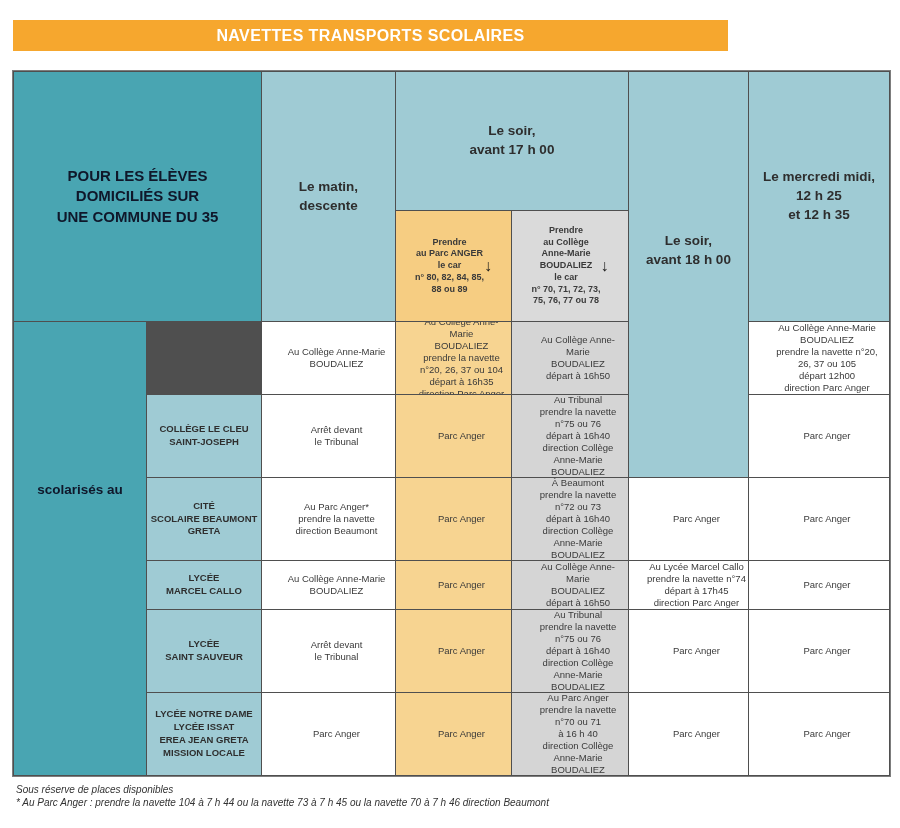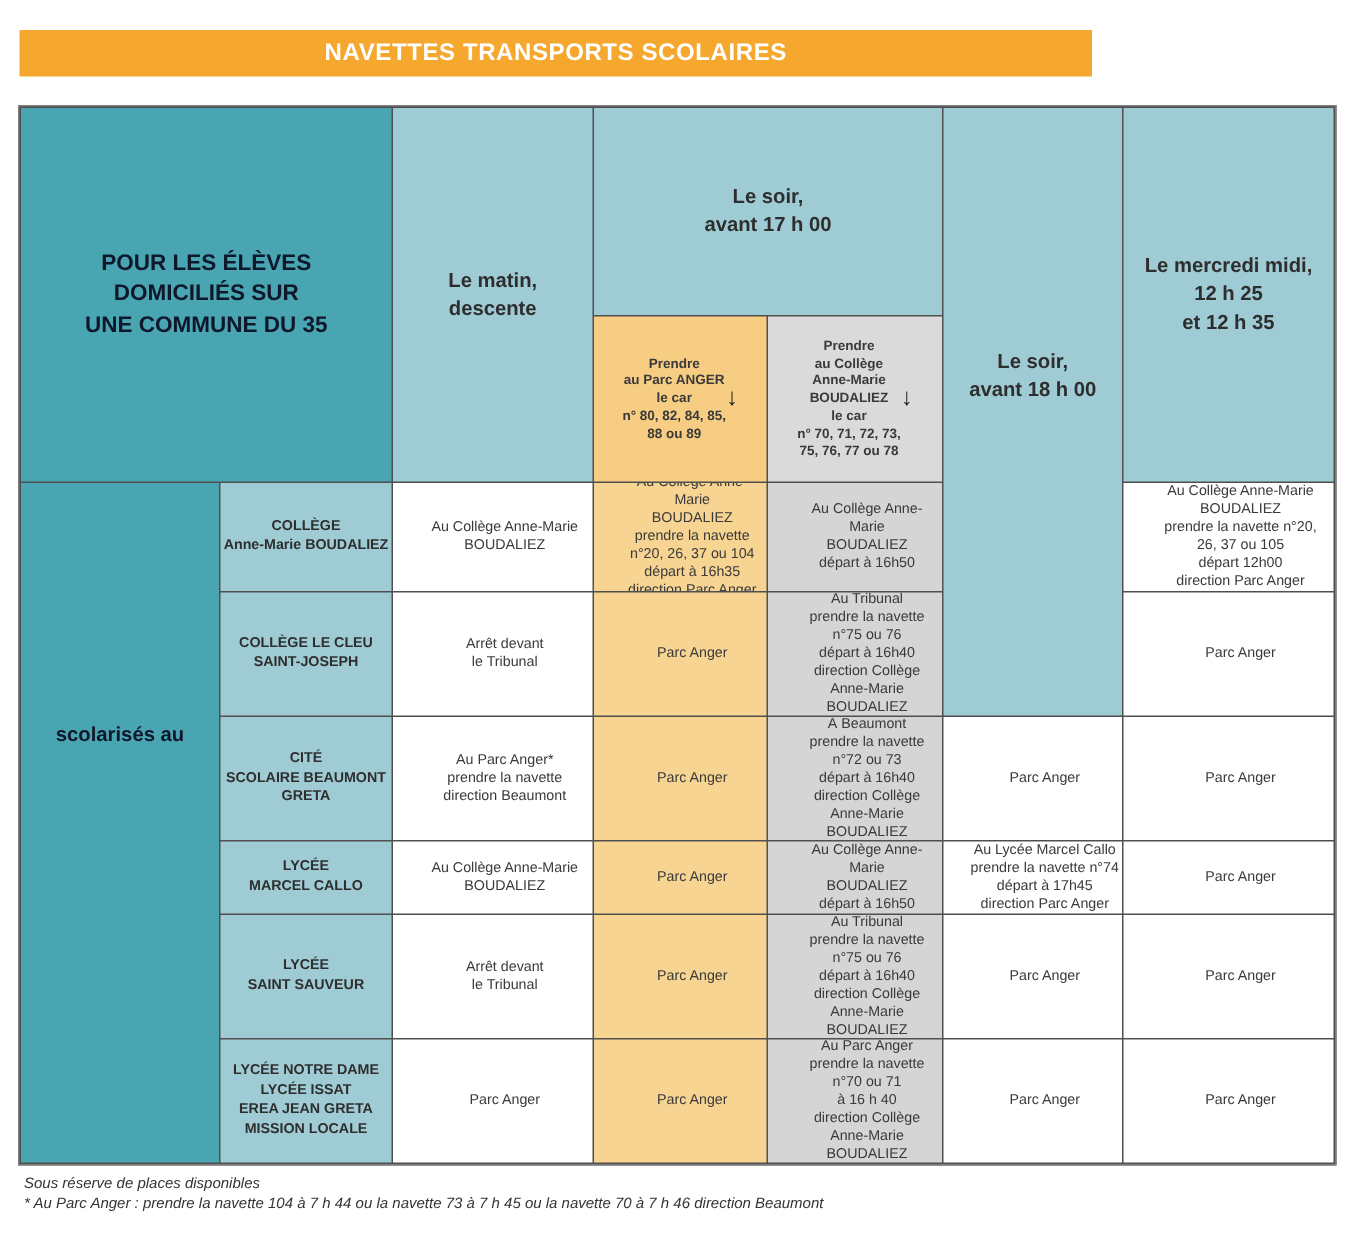--- a/index.html
+++ b/index.html
@@ -91,22 +91,20 @@
     <div class="arrow">↓</div>
   </div>
   <div class="cell light hdr soir18-hdr" style="grid-area:1/6/5/7">Le soir,
 avant 18 h 00</div>
   <div class="cell light hdr" style="grid-area:1/7/3/8">Le mercredi midi,
 12 h 25
 et 12 h 35</div>
 
   <div class="cell dark group-label" style="grid-area:3/1/9/2">scolarisés au</div>
 
-  <div class="cell light school" style="grid-area:3/2/4/3">COLLÈGE
-Anne-Marie BOUDALIEZ</div>
   <div class="cell white bodyc" style="grid-area:3/3/4/4">Au Collège Anne-Marie
 BOUDALIEZ</div>
   <div class="cell orange bodyc" style="grid-area:3/4/4/5">Au Collège Anne-Marie
 BOUDALIEZ
 prendre la navette
 n°20, 26, 37 ou 104
 départ à 16h35
 direction Parc Anger</div>
   <div class="cell gray bodyc" style="grid-area:3/5/4/6">Au Collège Anne-Marie
 BOUDALIEZ

